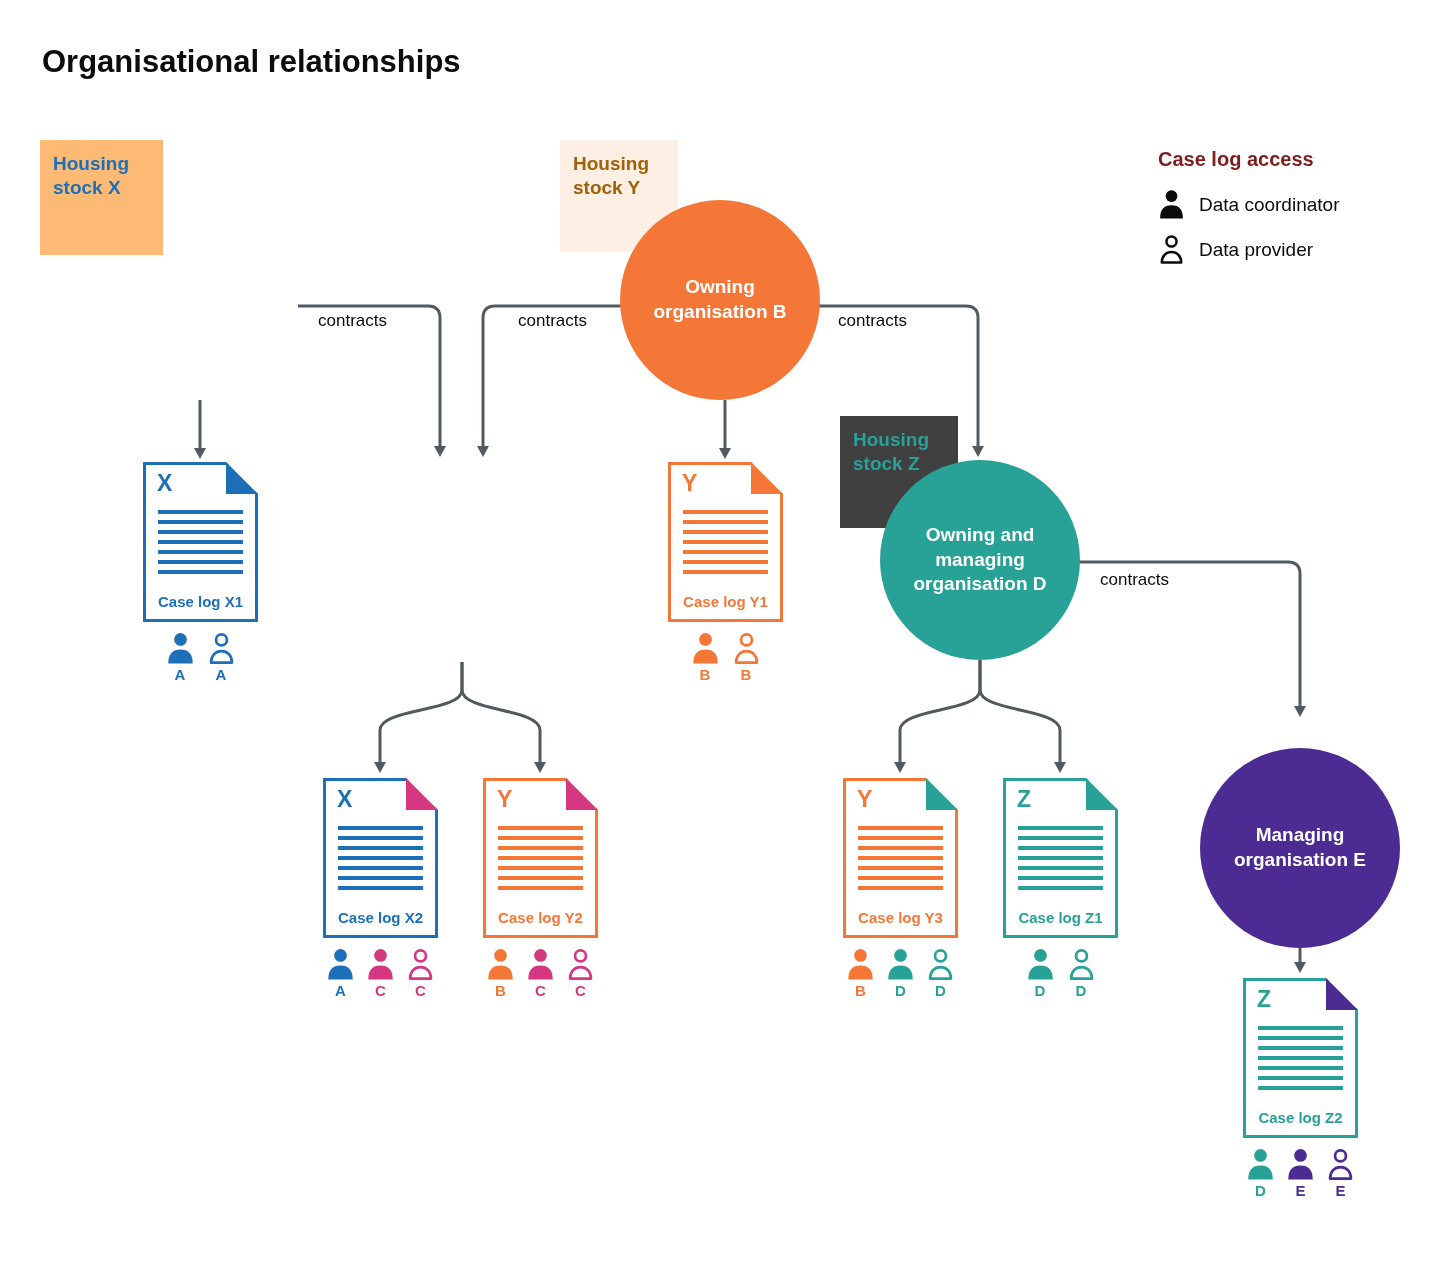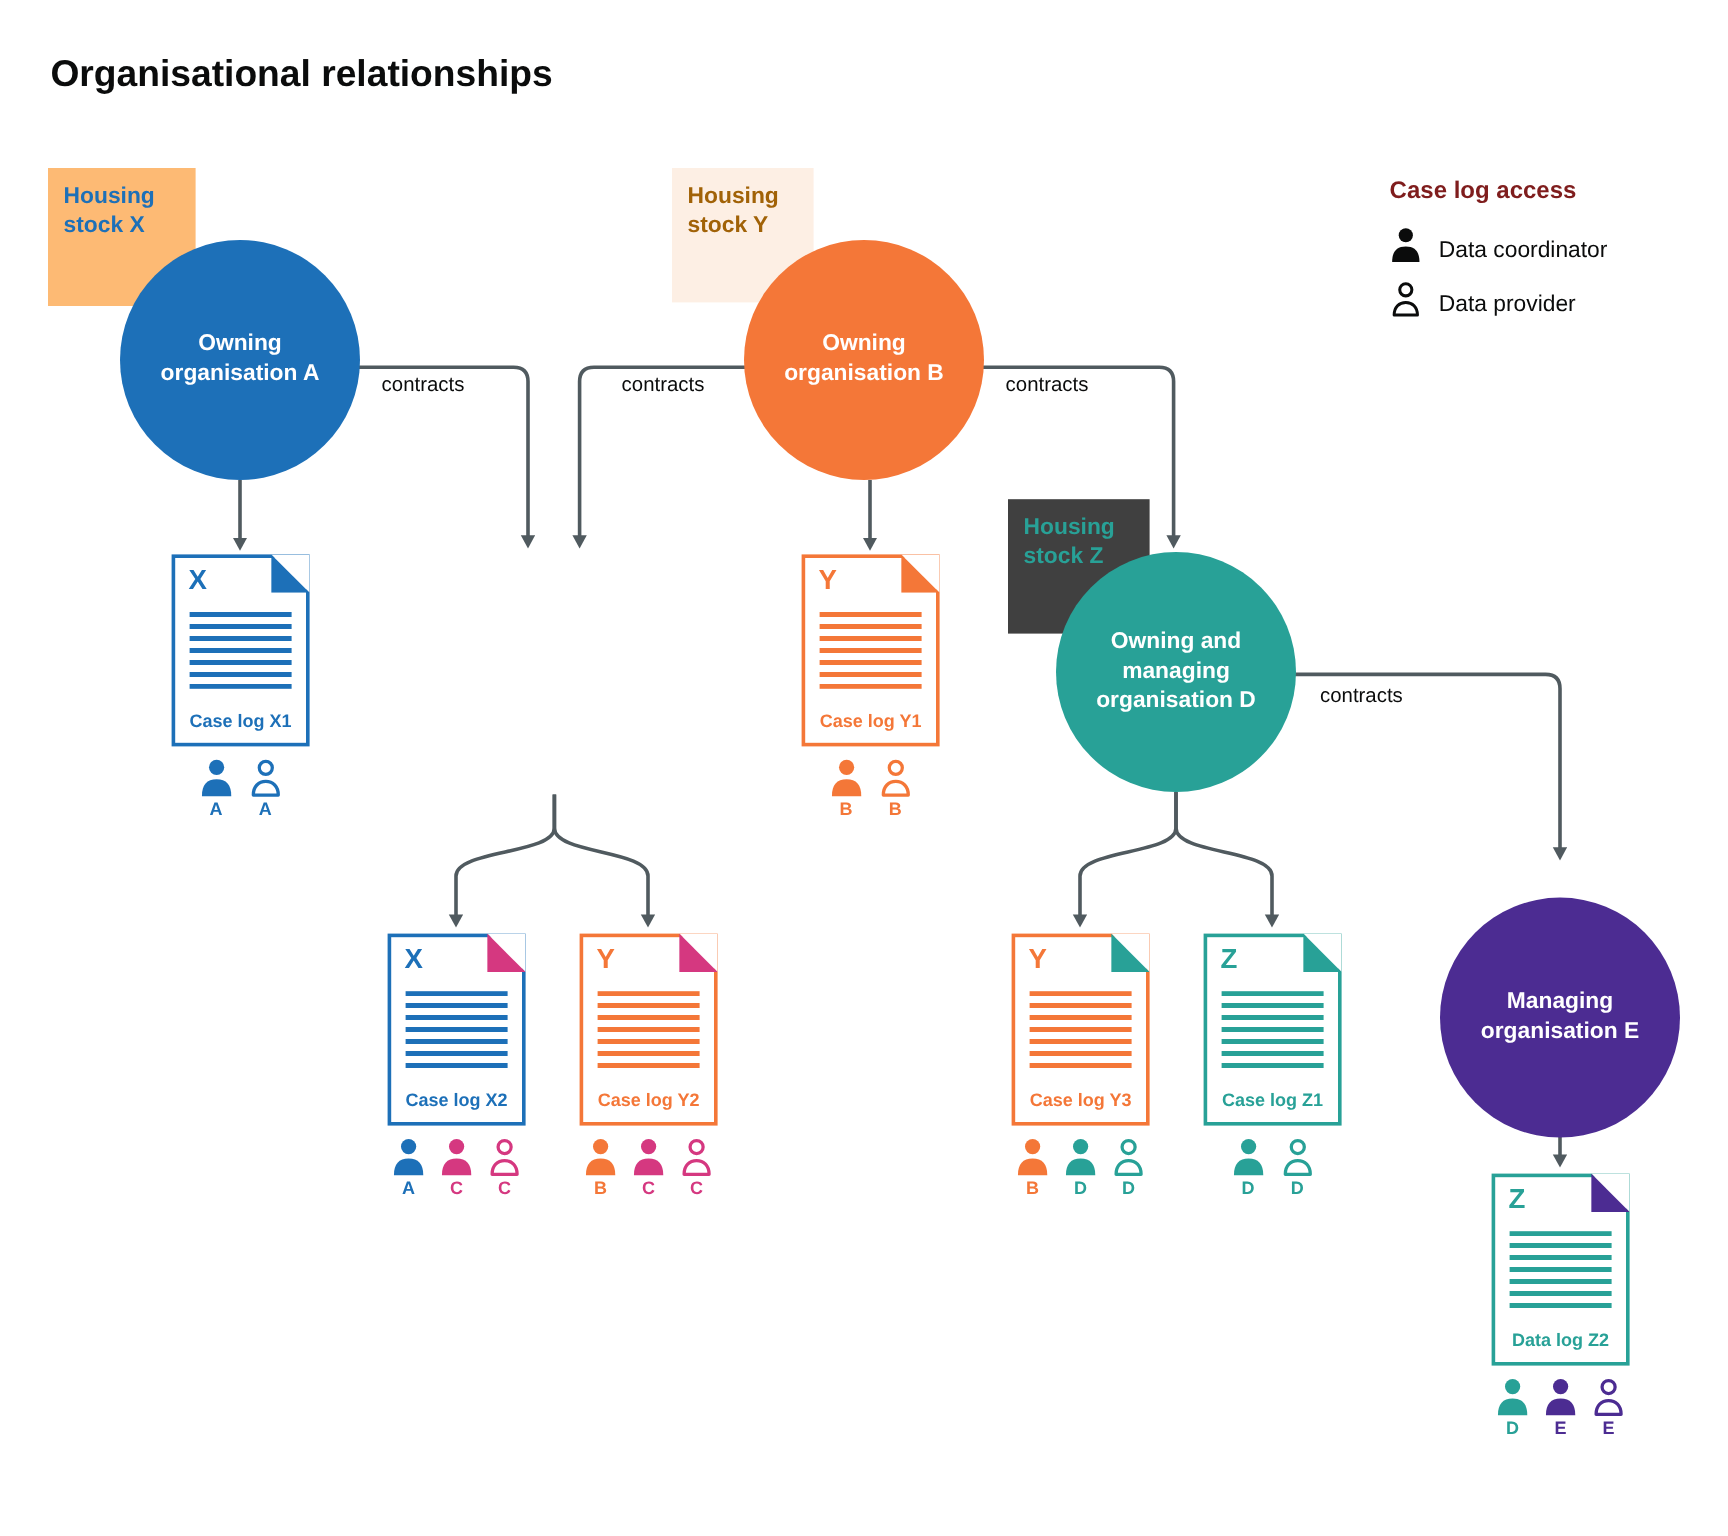--- a/index.html
+++ b/index.html
@@ -44,21 +44,21 @@
     background:repeating-linear-gradient(to bottom, var(--c) 0 4px, transparent 4px 10px); }
   .doc-label { position:absolute; left:0; right:0; bottom:9px; text-align:center; font-weight:700; font-size:15px; color:var(--c); }
 
   .access { position:absolute; width:115px; display:flex; justify-content:center; gap:5px; }
   .person { width:36px; text-align:center; color:var(--c); }
   .picon { width:29px; height:33px; display:block; margin:0 auto; color:var(--c); }
   .org-letter { font-weight:700; font-size:15px; color:var(--c); margin-top:1px; }
 
   .legend { position:absolute; left:1158px; top:148px; width:260px; }
   .legend-title { font-weight:700; font-size:20px; color:#7f1d1d; margin-bottom:18px; }
-  .legend-item { display:flex; align-items:flex-end; gap:14px; margin-bottom:14px; color:#0b0c0c; }
+  .legend-item { display:flex; align-items:center; gap:14px; margin-bottom:14px; color:#0b0c0c; }
   .legend-item .picon { margin:0; color:#0b0c0c; width:27px; height:31px; }
   .legend-item span { font-size:19px; }
 </style>
 </head>
 <body>
 
 <svg width="0" height="0" style="position:absolute" aria-hidden="true">
   <defs>
     <g id="person-filled" fill="currentColor">
       <circle cx="16" cy="8" r="7"></circle>
@@ -96,23 +96,20 @@
 
   <div class="stock-box stock-x">Housing stock X</div>
   <div class="stock-box stock-y">Housing stock Y</div>
   <div class="stock-box stock-z">Housing stock Z</div>
 
   <div class="edge-label" style="left:318px;top:311px">contracts</div>
   <div class="edge-label" style="left:518px;top:311px">contracts</div>
   <div class="edge-label" style="left:838px;top:311px">contracts</div>
   <div class="edge-label" style="left:1100px;top:570px">contracts</div>
 
-  <div class="org-circle c-blue" style="left:100px;top:200px">
-      <span>Owning organisation A</span>
-    </div>
   <div class="org-circle c-orange" style="left:620px;top:200px">
       <span>Owning organisation B</span>
     </div>
   <div class="org-circle c-teal" style="left:880px;top:460px">
       <span>Owning and managing organisation D</span>
     </div>
   <div class="org-circle c-purple" style="left:1200px;top:748px">
       <span>Managing organisation E</span>
     </div>
 
@@ -278,21 +275,21 @@
     </div>
   </div>
 
   <div class="doc c-teal f-purple" style="left:1243px;top:978px">
     <svg class="fold" viewBox="0 0 32 32">
         <polygon class="cut" points="0,0 32,0 32,32"></polygon>
         <polygon class="flap" points="0,0 32,32 0,32"></polygon>
       </svg>
     <div class="doc-letter">Z</div>
     <div class="doc-lines"></div>
-    <div class="doc-label">Data log Z2</div>
+    <div class="doc-label">Case log Z2</div>
   </div>
   <div class="access" style="left:1243px;top:1148px">
     <div class="person c-teal">
       <svg class="picon" viewBox="0 0 32 36">
           <use href="#person-filled"></use>
         </svg>
       <div class="org-letter">D</div>
     </div>
     <div class="person c-purple">
       <svg class="picon" viewBox="0 0 32 36">

